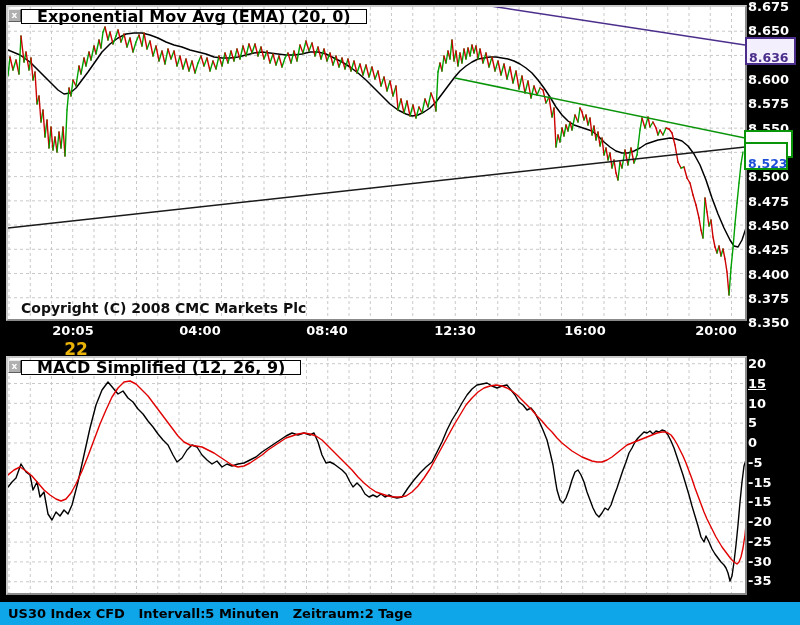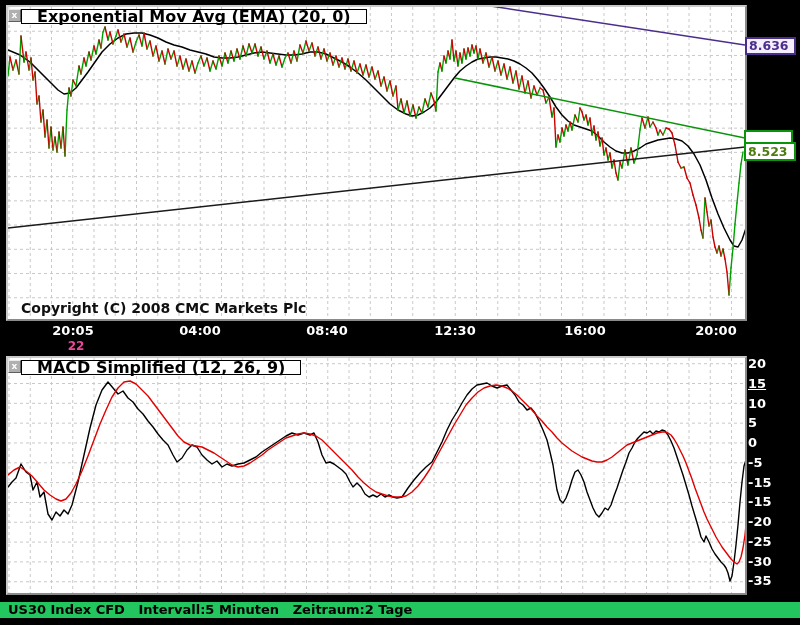--- a/index.html
+++ b/index.html
@@ -16,25 +16,25 @@
   .close-btn{width:13px;height:13px;background:#b0b0b0;box-sizing:border-box;
              border:1px solid;border-color:#e9e9e9 #5f5f5f #5f5f5f #e9e9e9;
              color:#fdfdfd;font-size:9px;font-weight:bold;line-height:10px;text-align:center;cursor:pointer;}
   .indicator-label{height:15px;box-sizing:border-box;border:1px solid #000;background:#fff;
                    font-size:16px;font-weight:bold;color:#000;line-height:13px;
                    padding:0 15px;white-space:nowrap;}
   .copyright{position:absolute;left:13px;top:293px;font-size:14px;font-weight:bold;color:#101010;}
   .right-axis{position:absolute;left:748px;top:0;width:52px;height:625px;pointer-events:none;}
   .tick{position:absolute;left:0;color:#fff;font-size:13px;font-weight:bold;white-space:nowrap;line-height:16px;}
   .marker{position:absolute;box-sizing:border-box;border:2px solid;font-size:12.5px;font-weight:bold;
-          padding:0 2px;background:#fff;white-space:nowrap;overflow:hidden;}
+          padding:12px 2px;background:#fff;white-space:nowrap;overflow:hidden;}
   .time-axis{position:absolute;left:0;top:318px;width:748px;height:38px;}
   .time-label{position:absolute;top:5px;width:60px;text-align:center;color:#fff;font-size:13px;font-weight:bold;}
-  .date-label{position:absolute;left:46px;top:21px;width:60px;text-align:center;color:#ec4899;font-size:12px;font-weight:bold;}
-  .status-bar{position:absolute;left:0;top:602px;width:800px;height:16px;background:#22c55e;display:flex;align-items:flex-start;}
+  .date-label{position:absolute;left:46px;top:21px;width:60px;text-align:center;color:#eab308;font-size:17px;font-weight:bold;}
+  .status-bar{position:absolute;left:0;top:602px;width:800px;height:23px;background:#0ea5e9;display:flex;align-items:center;}
   .status-text{font-size:13px;font-weight:bold;color:#000;white-space:pre;padding-left:8px;}
 </style>
 </head>
 <body>
 
 <div class="screen" id="screen">
 
   <div class="panel" id="price-panel">
     <svg width="737" height="312" viewBox="0 0 737 312">
         <line x1="1" y1="0" x2="1" y2="312" stroke="#c9c9c9" stroke-width="1" stroke-dasharray="3,3"></line>
@@ -431,20 +431,36 @@
         <line x1="0" y1="223.71999999999994" x2="737" y2="223.71999999999994" stroke="#c9c9c9" stroke-width="1" stroke-dasharray="3,3"></line>
         <polyline points="0,129 4,124 8,120 13,106 18,114 22,117 25,132 29,124 32,139 36,134 40,156 44,162 48,154 52,158 56,152 60,156 64,147 70,124 76,97 82,70 88,47 94,32 100,24 105,30 110,36 115,33 120,40 125,44 130,51 135,56 140,63 145,69 150,76 155,82 160,87 165,97 169,104 174,100 179,92 184,87 189,89 194,97 199,102 204,106 209,103 214,109 219,106 224,108 230,106 236,105 242,102 248,99 254,94 260,90 266,86 272,82 278,78 284,75 290,77 296,75 302,77 306,75 310,84 314,97 318,105 322,104 326,106 330,109 334,112 338,116 342,124 345,129 349,125 353,129 357,136 361,139 365,137 369,139 373,136 377,139 381,137 385,139 389,140 394,139 400,130 406,122 412,115 418,109 424,104 429,94 434,84 439,72 444,62 449,54 454,45 459,37 464,31 469,27 474,26 479,25 484,28 489,30 494,28 499,27 503,32 507,37 511,44 515,47 519,52 523,50 527,55 531,63 535,72 539,82 542,94 545,107 547,120 549,132 552,142 555,145 558,140 561,132 564,122 567,114 570,112 573,117 576,124 579,134 582,142 585,150 588,156 591,159 594,155 597,150 600,152 603,147 606,138 609,130 612,121 615,112 618,104 621,95 624,90 627,84 630,80 633,77 636,74 639,75 642,73 645,76 648,73 651,74 654,72 657,73 660,77 663,83 666,90 669,99 672,108 675,117 678,127 681,137 684,148 687,158 690,168 693,179 696,184 698,178 701,184 704,191 707,196 710,200 713,204 716,207 718,210 720,215 722,223 724,218 726,204 728,187 730,167 732,144 734,124 736,108 738,102" fill="none" stroke="#000000" stroke-width="1.4" stroke-linejoin="round" stroke-linecap="round"></polyline>
         <polyline points="0,117 6,112 12,109 18,113 24,118 30,125 36,132 42,137 48,141 53,143 58,141 63,135 68,126 74,113 80,98 86,82 92,66 98,52 104,39 110,30 116,24 122,23 128,26 134,32 140,38 146,46 152,54 158,62 164,70 170,78 176,84 182,87 188,88 194,89 200,92 206,95 212,99 218,103 224,107 230,109 236,108 242,105 248,101 254,97 260,92 266,88 272,84 278,80 284,78 290,76 296,75 302,76 308,78 314,82 320,88 326,94 332,100 338,106 344,112 350,119 356,125 362,130 368,134 374,136 380,138 386,139 392,139 398,138 404,134 410,128 416,120 422,111 428,100 434,89 440,78 446,67 452,57 458,47 464,40 470,34 476,30 482,28 488,27 494,28 499,30 504,33 509,37 514,42 519,47 524,52 529,58 534,63 539,69 544,74 549,80 554,85 559,89 564,93 569,96 574,99 579,101 584,103 589,104 594,104 599,102 604,99 609,95 614,91 619,87 624,85 629,83 634,81 639,79 644,77 649,75 654,74 657,74 660,75 663,77 666,81 669,86 672,92 675,98 678,105 681,113 684,121 687,130 690,138 693,146 696,154 699,161 702,167 705,173 708,179 711,184 714,189 717,193 720,197 723,201 726,204 729,206 731,204 733,199 735,190 737,177 738,167" fill="none" stroke="#e00000" stroke-width="1.4" stroke-linejoin="round" stroke-linecap="round"></polyline>
       </svg>
     <div class="indicator-tag">
       <div class="close-btn">x</div>
       <div class="indicator-label">MACD Simplified (12, 26, 9)</div>
     </div>
   </div>
 
+  <div class="right-axis" id="price-axis">
+      <div class="tick" style="top: -1px;">8.675</div>
+      <div class="tick" style="top: 23px;">8.650</div>
+      <div class="tick" style="top: 48px;">8.625</div>
+      <div class="tick" style="top: 72px;">8.600</div>
+      <div class="tick" style="top: 96px;">8.575</div>
+      <div class="tick" style="top: 121px;">8.550</div>
+      <div class="tick" style="top: 145px;">8.525</div>
+      <div class="tick" style="top: 169px;">8.500</div>
+      <div class="tick" style="top: 194px;">8.475</div>
+      <div class="tick" style="top: 218px;">8.450</div>
+      <div class="tick" style="top: 242px;">8.425</div>
+      <div class="tick" style="top: 267px;">8.400</div>
+      <div class="tick" style="top: 291px;">8.375</div>
+      <div class="tick" style="top: 315px;">8.350</div>
+    </div>
   <div class="right-axis" id="macd-axis">
       <div class="tick" style="top: 356px;">20</div>
       <div class="tick" style="top: 376px; text-decoration: underline;">15</div>
       <div class="tick" style="top: 396px;">10</div>
       <div class="tick" style="top: 415px;">5</div>
       <div class="tick" style="top: 435px;">0</div>
       <div class="tick" style="top: 455px;">-5</div>
       <div class="tick" style="top: 475px;">-15</div>
       <div class="tick" style="top: 494px;">-15</div>
       <div class="tick" style="top: 514px;">-20</div>
@@ -462,14 +478,14 @@
       <div class="time-label" style="left: 555px;">16:00</div>
       <div class="time-label" style="left: 686px;">20:00</div>
     </div>
 
   <div class="status-bar">
     <div class="status-text">US30 Index CFD   Intervall:5 Minuten   Zeitraum:2 Tage</div>
   </div>
 
 <div class="marker" style="top: 37px; left: 745px; width: 51px; height: 18px; line-height: 14px; border-color: rgb(75, 45, 140); color: rgb(75, 45, 140); background: rgb(243, 239, 252); z-index: 6;">8.636</div>
     <div class="marker" style="top: 130px; left: 744px; width: 49px; height: 17px; line-height: 13px; border-color: rgb(10, 148, 10); color: rgb(10, 148, 10); background: rgb(255, 255, 255); z-index: 6;"></div>
-    <div class="marker" style="top: 142px; left: 744px; width: 52px; height: 19px; line-height: 15px; border-color: rgb(10, 148, 10); color: #4d7c0f; background: rgb(255, 255, 255); z-index: 7;">8.523</div>
+    <div class="marker" style="top: 142px; left: 744px; width: 44px; height: 19px; line-height: 15px; border-color: rgb(10, 148, 10); color: #1d4ed8; background: rgb(255, 255, 255); z-index: 7;">8.523</div>
   </div>
 
 </body></html>

